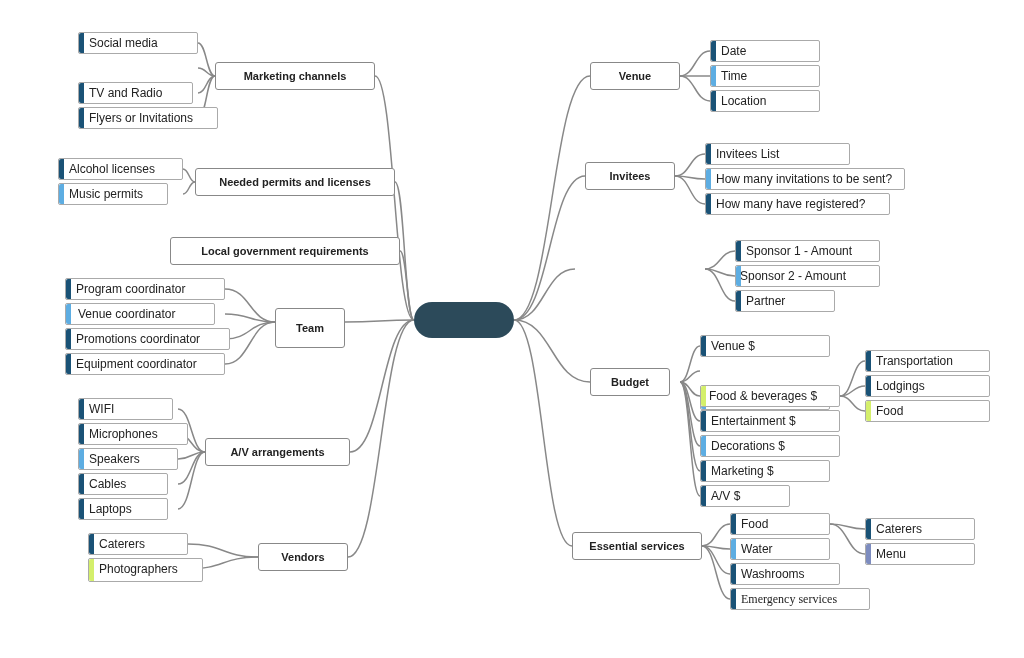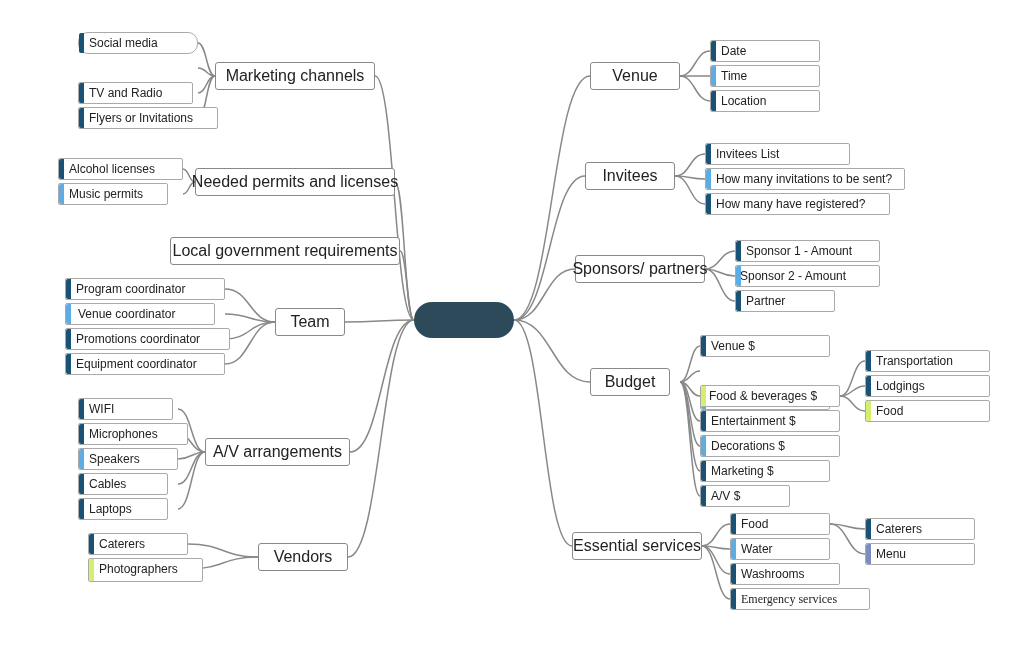--- a/index.html
+++ b/index.html
@@ -23,22 +23,22 @@
       width: 1024px;
       height: 658px;
       pointer-events: none;
     }
     .node {
       position: absolute;
       display: flex;
       align-items: center;
       justify-content: center;
       text-align: center;
-      font-size: 16px;
-      font-weight: 400;
+      font-size: 11px;
+      font-weight: 700;
       white-space: nowrap;
     }
     
     .center-node {
       background: #2c4a5a;
       color: #fff;
       border-radius: 20px;
       padding: 8px 18px;
       font-size: 13px;
       font-weight: 500;
@@ -139,21 +139,20 @@
 
   <div class="sub-node bar-blue" style="left:710px;top:40px;width:110px;height:22px;padding-left:10px;">Date</div>
   <div class="sub-node bar-teal" style="left:710px;top:65px;width:110px;height:22px;padding-left:10px;">Time</div>
   <div class="sub-node bar-blue" style="left:710px;top:90px;width:110px;height:22px;padding-left:10px;">Location</div>
 
   <div class="node cat-node" style="left:585px;top:162px;width:90px;height:28px;">Invitees</div>
   <div class="sub-node bar-blue" style="left:705px;top:143px;width:145px;height:22px;padding-left:10px;">Invitees List</div>
   <div class="sub-node bar-teal" style="left:705px;top:168px;width:200px;height:22px;padding-left:10px;">How many invitations to be sent?</div>
   <div class="sub-node bar-blue" style="left:705px;top:193px;width:185px;height:22px;padding-left:10px;">How many have registered?</div>
 
-  <div class="node cat-node" style="left:575px;top:255px;width:130px;height:28px;">Sponsors/ partners</div>
   <div class="sub-node bar-blue" style="left:735px;top:240px;width:145px;height:22px;padding-left:10px;">Sponsor 1 - Amount</div>
   <div class="sub-node bar-teal" style="left:735px;top:265px;width:145px;height:22px;padding-left:4px;">Sponsor 2 - Amount</div>
   <div class="sub-node bar-blue" style="left:735px;top:290px;width:100px;height:22px;padding-left:10px;">Partner</div>
 
   <div class="node cat-node" style="left:590px;top:368px;width:80px;height:28px;">Budget</div>
   <div class="sub-node bar-blue" style="left:700px;top:335px;width:130px;height:22px;padding-left:10px;">Venue $</div>
   <div class="sub-node bar-teal" style="left:700px;top:360px;width:130px;height:22px;padding-left:10px;margin-top:28px;">Staff $</div>
   <div class="sub-node bar-yellow" style="left:700px;top:385px;width:140px;height:22px;">Food &amp; beverages $</div>
   <div class="sub-node bar-blue" style="left:700px;top:410px;width:140px;height:22px;padding-left:10px;">Entertainment $</div>
   <div class="sub-node bar-teal" style="left:700px;top:435px;width:140px;height:22px;padding-left:10px;">Decorations $</div>
@@ -167,31 +166,31 @@
   <div class="node cat-node" style="left:572px;top:532px;width:130px;height:28px;">Essential services</div>
   <div class="sub-node bar-blue" style="left:730px;top:513px;width:100px;height:22px;padding-left:10px;">Food</div>
   <div class="sub-node bar-teal" style="left:730px;top:538px;width:100px;height:22px;padding-left:10px;">Water</div>
   <div class="sub-node bar-blue" style="left:730px;top:563px;width:110px;height:22px;padding-left:10px;">Washrooms</div>
   <div class="sub-node bar-blue" style="left:730px;top:588px;width:140px;height:22px;padding-left:10px;font-family:Liberation Serif, serif;">Emergency services</div>
 
   <div class="sub-node bar-blue" style="left:865px;top:518px;width:110px;height:22px;padding-left:10px;">Caterers</div>
   <div class="sub-node bar-purple" style="left:865px;top:543px;width:110px;height:22px;padding-left:10px;">Menu</div>
 
   <div class="node cat-node" style="left:215px;top:62px;width:160px;height:28px;">Marketing channels</div>
-  <div class="sub-node bar-blue" style="left:78px;top:32px;width:120px;height:22px;padding-left:10px;border-radius:10px;">Social media</div>
+  <div class="sub-node bar-blue" style="left:78px;top:32px;width:120px;height:22px;padding-left:10px;">Social media</div>
   <div class="sub-node bar-blue" style="left:78px;top:82px;width:115px;height:22px;padding-left:10px;">TV and Radio</div>
   <div class="sub-node bar-blue" style="left:78px;top:107px;width:140px;height:22px;padding-left:10px;">Flyers or Invitations</div>
 
   <div class="node cat-node" style="left:195px;top:168px;width:200px;height:28px;">Needed permits and licenses</div>
   <div class="sub-node bar-blue" style="left:58px;top:158px;width:125px;height:22px;padding-left:10px;">Alcohol licenses</div>
   <div class="sub-node bar-teal" style="left:58px;top:183px;width:110px;height:22px;padding-left:10px;">Music permits</div>
 
   <div class="node cat-node" style="left:170px;top:237px;width:230px;height:28px;">Local government requirements</div>
 
-  <div class="node cat-node" style="left:275px;top:308px;width:70px;height:28px;">Team</div>
+  <div class="node cat-node" style="left:275px;top:308px;width:70px;height:40px;">Team</div>
   <div class="sub-node bar-blue" style="left:65px;top:278px;width:160px;height:22px;padding-left:10px;">Program coordinator</div>
   <div class="sub-node bar-teal" style="left:65px;top:303px;width:150px;height:22px;padding-left:12px;">Venue coordinator</div>
   <div class="sub-node bar-blue" style="left:65px;top:328px;width:165px;height:22px;padding-left:10px;">Promotions coordinator</div>
   <div class="sub-node bar-blue" style="left:65px;top:353px;width:160px;height:22px;padding-left:10px;">Equipment coordinator</div>
 
   <div class="node cat-node" style="left:205px;top:438px;width:145px;height:28px;">A/V arrangements</div>
   <div class="sub-node bar-blue" style="left:78px;top:398px;width:95px;height:22px;padding-left:10px;">WIFI</div>
   <div class="sub-node bar-blue" style="left:78px;top:423px;width:110px;height:22px;padding-left:10px;">Microphones</div>
   <div class="sub-node bar-teal" style="left:78px;top:448px;width:100px;height:22px;padding-left:10px;">Speakers</div>
   <div class="sub-node bar-blue" style="left:78px;top:473px;width:90px;height:22px;padding-left:10px;">Cables</div>

